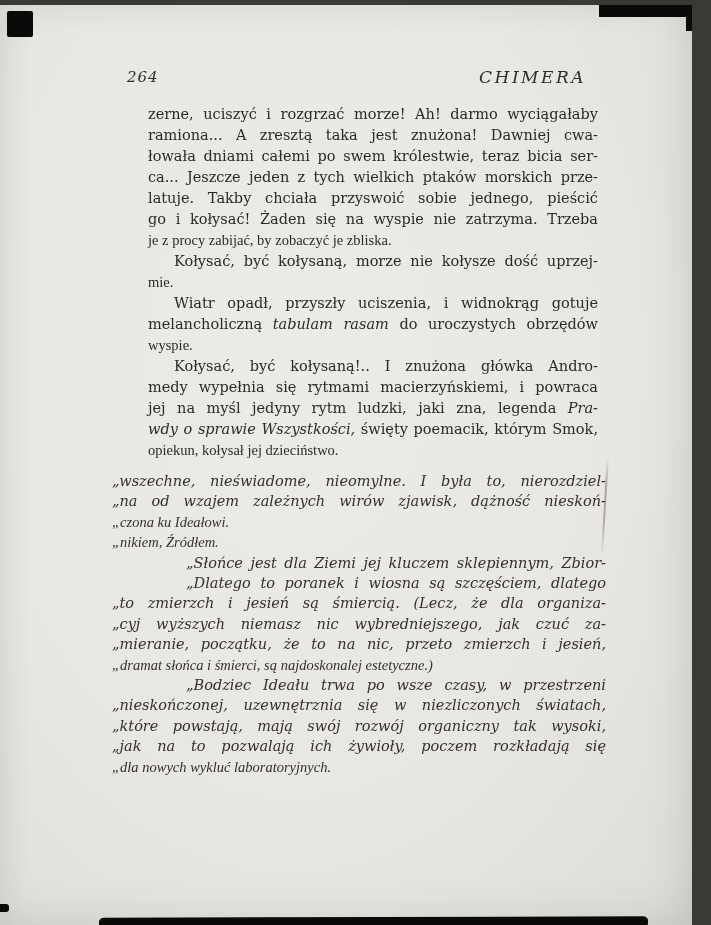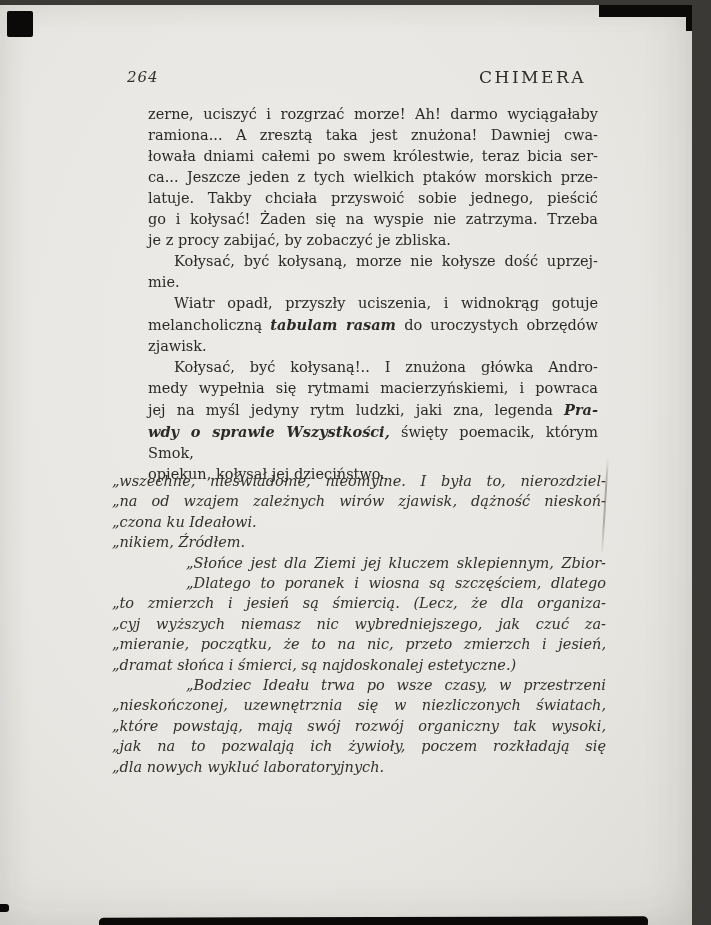--- a/index.html
+++ b/index.html
@@ -15,40 +15,40 @@
     box-shadow:
       inset -10px -14px 42px rgba(60,55,45,0.10),
       inset 8px 6px 30px rgba(60,55,45,0.05);
   }
   .pagenum{
     position:absolute;left:127px;top:63px;
     font-style:italic;font-size:15px;letter-spacing:1px;color:#33312c;
   }
   .running-title{
     position:absolute;top:62px;right:106px;
-    font-size:17px;letter-spacing:2.5px;color:#2f2d28;
+    font-style:italic;font-size:17px;letter-spacing:2.5px;color:#2f2d28;
   }
   .block{position:absolute;color:#2c2a26;}
   .block.roman{
     left:148px;top:99px;width:450px;
     font-size:14.5px;line-height:21px;
   }
   .block.quote{
     left:112px;top:466px;width:494px;
     font-size:14.5px;line-height:20.4px;
     font-style:italic;color:#34312b;
   }
   .line{
     text-align:justify;text-align-last:justify;text-justify:inter-word;
     white-space:normal;
   }
-  .line.end{text-align:center;text-align-last:left;}
+  .line.end{text-align:center;text-align-last:left;font-family:Liberation Serif, serif;}
   .roman .line.ind{text-indent:26px;}
   .quote .line.ind{text-indent:74px;}
-  .line i{font-style:italic;font-weight:bold;}
+  .line i{font-style:italic;}
   
   .artifact{position:absolute;background:#0b0a08;}
   .a-tl{left:7px;top:6px;width:26px;height:26px;border-radius:2px;}
   .a-tr-bar{right:0;top:0;width:93px;height:12px;}
   .a-tr-edge{right:0;top:0;width:6px;height:26px;}
   .a-bottom{left:99px;top:912px;width:549px;height:11px;border-radius:5px/4px;transform:rotate(-0.15deg);}
   .a-bl{left:0;top:899px;width:9px;height:8px;border-radius:0 3px 3px 0;}
   .crease{
     position:absolute;left:604px;top:452px;width:2px;height:95px;background:none;
     background-image:linear-gradient(to bottom, rgba(110,100,85,0), rgba(95,88,74,0.45) 30%, rgba(95,88,74,0.4) 70%, rgba(110,100,85,0.05));
@@ -73,21 +73,21 @@
         <div class="line"><span>go i kołysać!  Żaden się na wyspie nie zatrzyma.  Trzeba</span></div>
         <div class="line end"><span>je z procy zabijać, by zobaczyć je zbliska.</span></div>
       </div>
       <div class="para">
         <div class="line ind"><span>Kołysać, być kołysaną, morze nie kołysze dość uprzej-</span></div>
         <div class="line end"><span>mie.</span></div>
       </div>
       <div class="para">
         <div class="line ind"><span>Wiatr opadł, przyszły uciszenia, i widnokrąg gotuje</span></div>
         <div class="line"><span>melancholiczną </span><i>tabulam rasam</i><span> do uroczystych obrzędów</span></div>
-        <div class="line end"><span>zjawisk.</span></div>
+        <div class="line end"><span>wyspie.</span></div>
       </div>
       <div class="para">
         <div class="line ind"><span>Kołysać, być kołysaną!..  I znużona główka Andro-</span></div>
         <div class="line"><span>medy wypełnia się rytmami macierzyńskiemi, i powraca</span></div>
         <div class="line"><span>jej na myśl jedyny rytm ludzki, jaki zna, legenda </span><i>Pra-</i></div>
         <div class="line"><i>wdy o sprawie Wszystkości,</i><span> święty poemacik, którym Smok,</span></div>
         <div class="line end"><span>opiekun, kołysał jej dzieciństwo.</span></div>
       </div>
     </div>
   <div class="block quote" id="quote-block">

